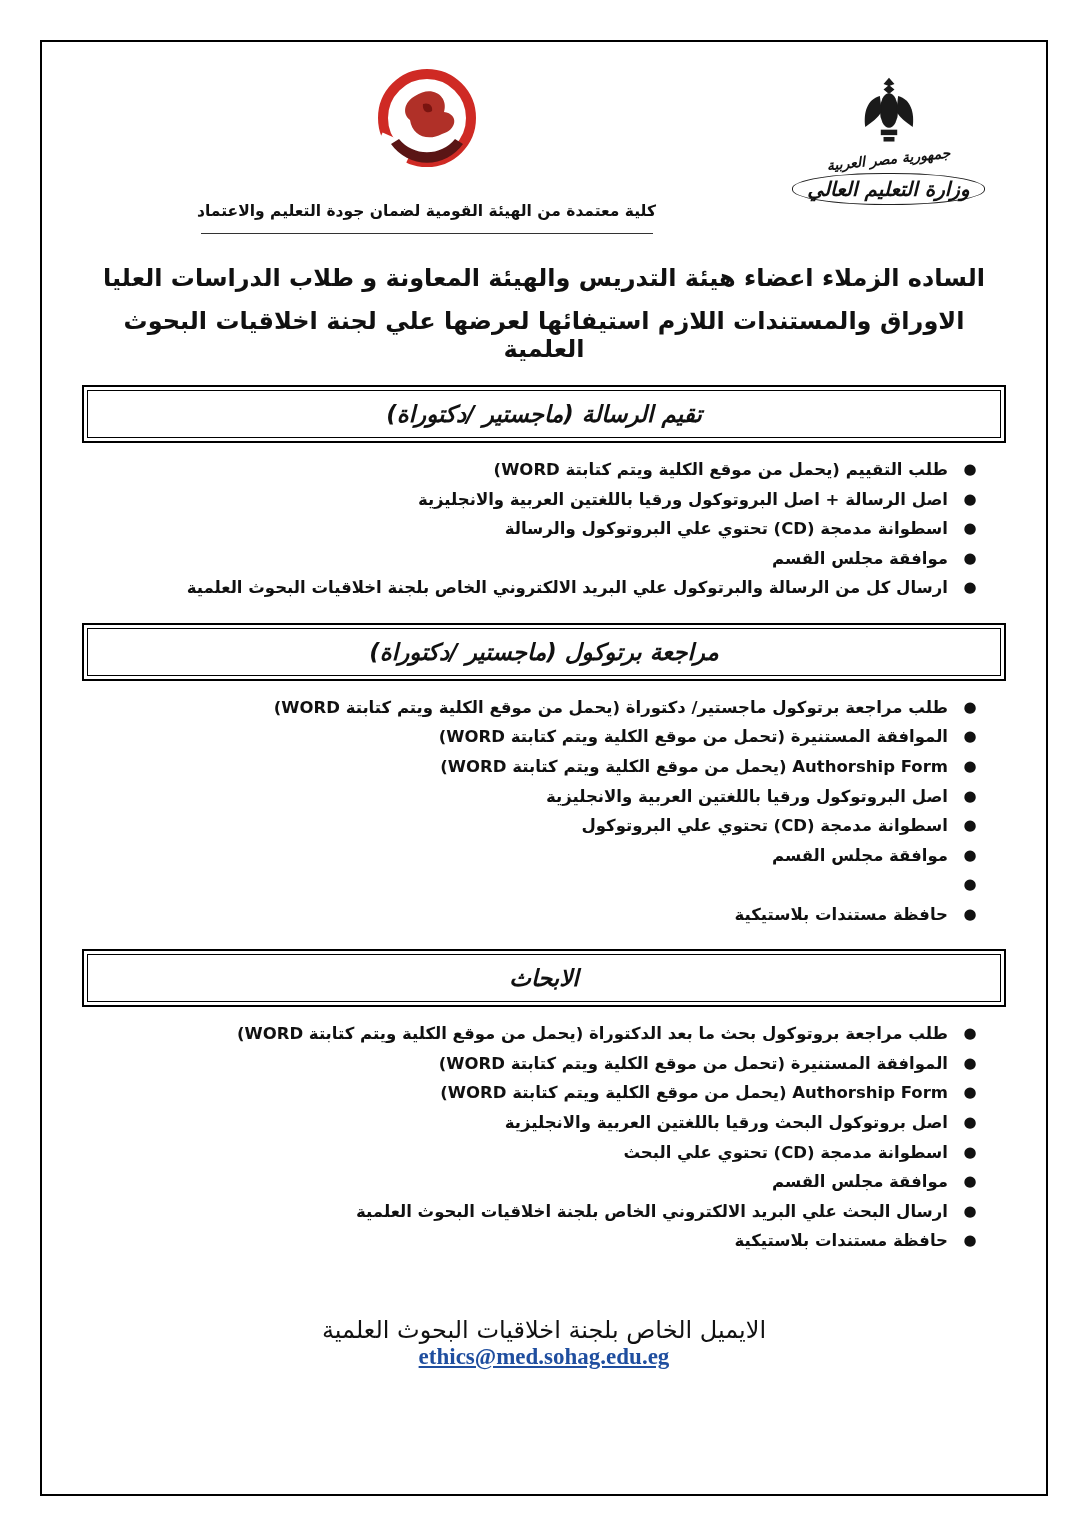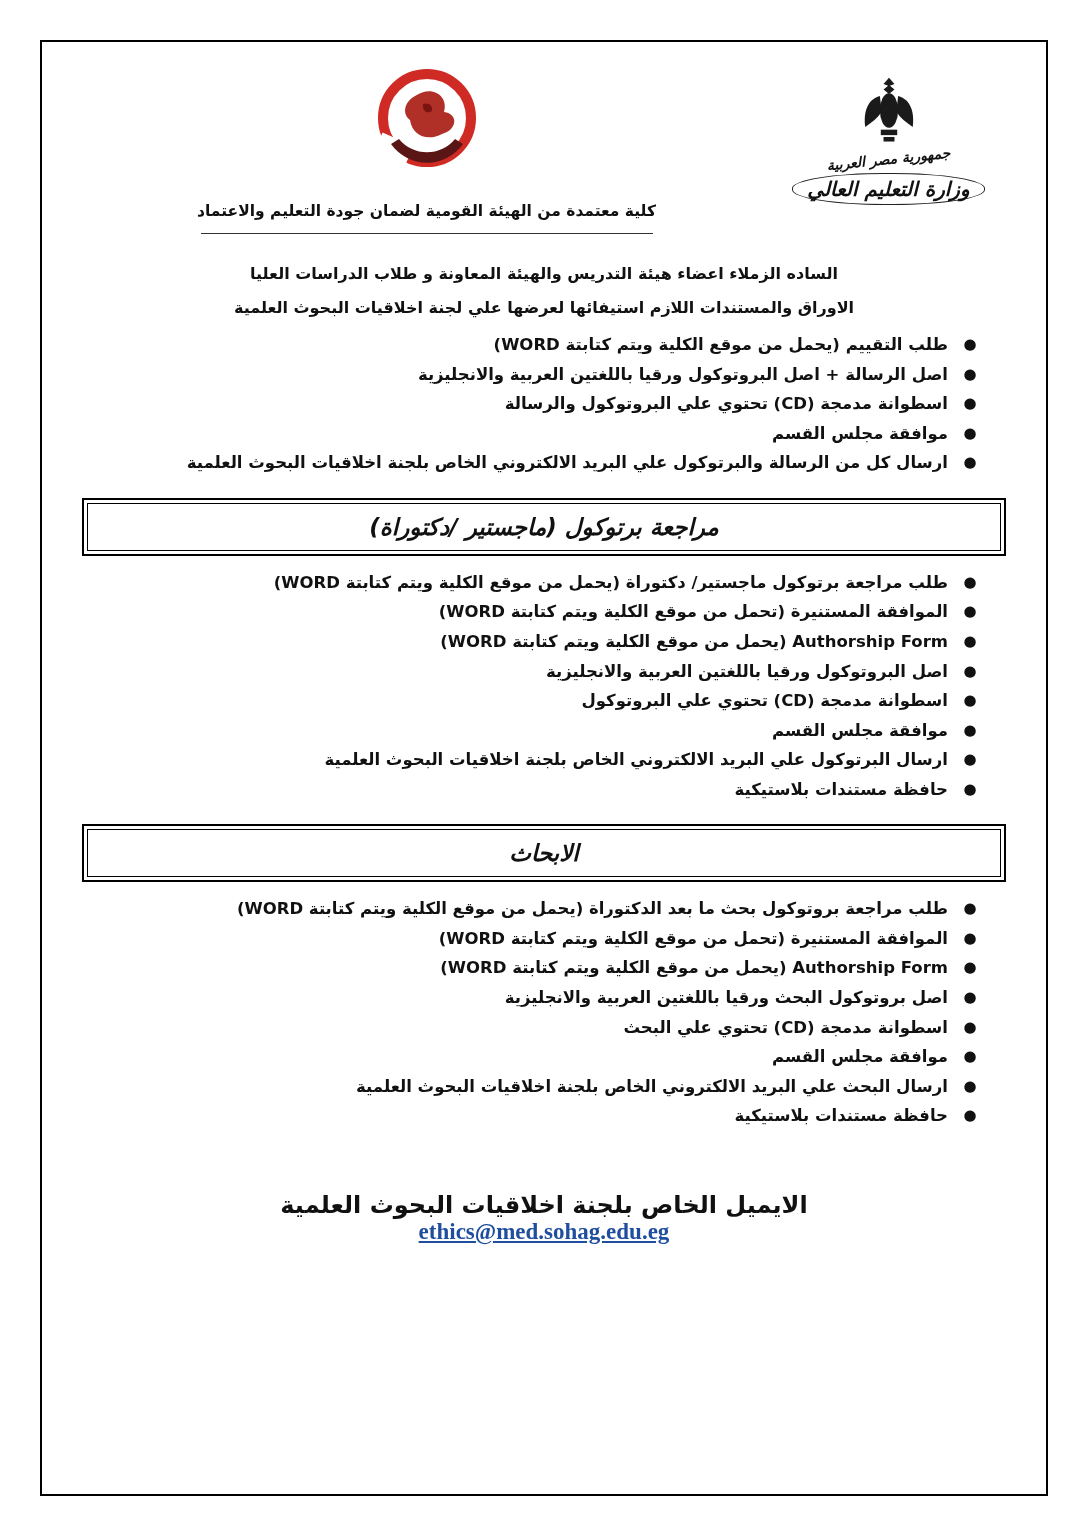--- a/index.html
+++ b/index.html
@@ -19,35 +19,35 @@
   .univ-lines{margin-top:10px;font-weight:bold;font-size:17px;line-height:1.5;direction:rtl;}
   .form-code{font-family:"Liberation Serif",serif;font-weight:bold;font-size:18px;direction:ltr;}
   .caption{margin-top:28px;font-weight:bold;font-size:15.5px;direction:rtl;}
   .caption-line{width:452px;border-bottom:1.5px solid #333;margin:13px auto 0 auto;}
   .country-script{margin-top:4px;font-size:14px;font-weight:bold;font-style:italic;
     transform:rotate(-6deg);direction:rtl;}
   .ministry-script{margin-top:6px;display:inline-block;font-size:20px;font-weight:bold;
     font-style:italic;border:1.5px solid #222;border-radius:48%;padding:3px 14px;direction:rtl;}
   
   .intro{margin-top:30px;text-align:center;direction:rtl;}
-  .intro-line{font-weight:bold;font-size:16px;margin:0 0 15px 0;}
+  .intro-line{font-weight:bold;font-size:24px;margin:0 0 15px 0;}
   
   .section-box{border:2px solid #000;padding:3px;margin:22px 0 0 0;}
   .section-box-inner{border:1px solid #000;padding:10px 8px;text-align:center;}
   .section-title{font-weight:bold;font-style:italic;font-size:23px;direction:rtl;}
   .gap-lg{}
   
   .req-list{margin:14px 28px 0 60px;direction:rtl;}
   .req-item{display:flex;align-items:flex-start;gap:14px;direction:rtl;
     font-weight:bold;font-size:16.5px;line-height:1.55;margin:4px 0;text-align:right;}
   .bullet{width:16px;flex:0 0 16px;text-align:center;font-size:15px;line-height:1.7;}
   .req-text{flex:0 1 auto;}
   
   .footer{margin-top:62px;text-align:center;}
-  .footer-title{font-weight:bold;font-size:24px;direction:rtl;}
+  .footer-title{font-weight:normal;font-size:24px;direction:rtl;}
   .email-link{display:inline-block;font-family:"Liberation Serif",serif;
     font-weight:bold;font-size:23px;color:#1f4e9f;text-decoration:underline;direction:ltr;}
   svg{display:inline-block;vertical-align:top;}
 </style>
 </head>
 <body>
 
 <div class="frame">
 
   <div class="header">
@@ -83,20 +83,25 @@
       <div class="country-script">جمهورية مصر العربية</div>
       <div><span class="ministry-script">وزارة التعليم العالي</span></div>
     </div>
   </div>
 
   <div class="intro">
     <p class="intro-line">الساده الزملاء اعضاء هيئة التدريس والهيئة المعاونة و طلاب الدراسات العليا</p>
     <p class="intro-line">الاوراق والمستندات اللازم استيفائها لعرضها علي لجنة اخلاقيات البحوث العلمية</p>
   </div>
 
+  <div class="section-box">
+    <div class="section-box-inner">
+      <span class="section-title">تقيم الرسالة (ماجستير /دكتوراة)</span>
+    </div>
+  </div>
   <div class="req-list">
 
       <div class="req-item">
         <span class="bullet">●</span>
         <span class="req-text">طلب التقييم (يحمل من موقع الكلية ويتم كتابتة WORD)</span>
       </div>
 
       <div class="req-item">
         <span class="bullet">●</span>
         <span class="req-text">اصل الرسالة + اصل البروتوكول ورقيا باللغتين العربية والانجليزية</span>
@@ -150,21 +155,20 @@
         <span class="req-text">اسطوانة مدمجة (CD) تحتوي علي البروتوكول</span>
       </div>
 
       <div class="req-item">
         <span class="bullet">●</span>
         <span class="req-text">موافقة مجلس القسم</span>
       </div>
 
       <div class="req-item">
         <span class="bullet">●</span>
-        <span class="req-text">ارسال البرتوكول علي البريد الالكتروني الخاص بلجنة اخلاقيات البحوث العلمية</span>
       </div>
 
       <div class="req-item">
         <span class="bullet">●</span>
         <span class="req-text">حافظة مستندات بلاستيكية</span>
       </div>
     </div>
 
   <div class="section-box gap-lg">
     <div class="section-box-inner">

